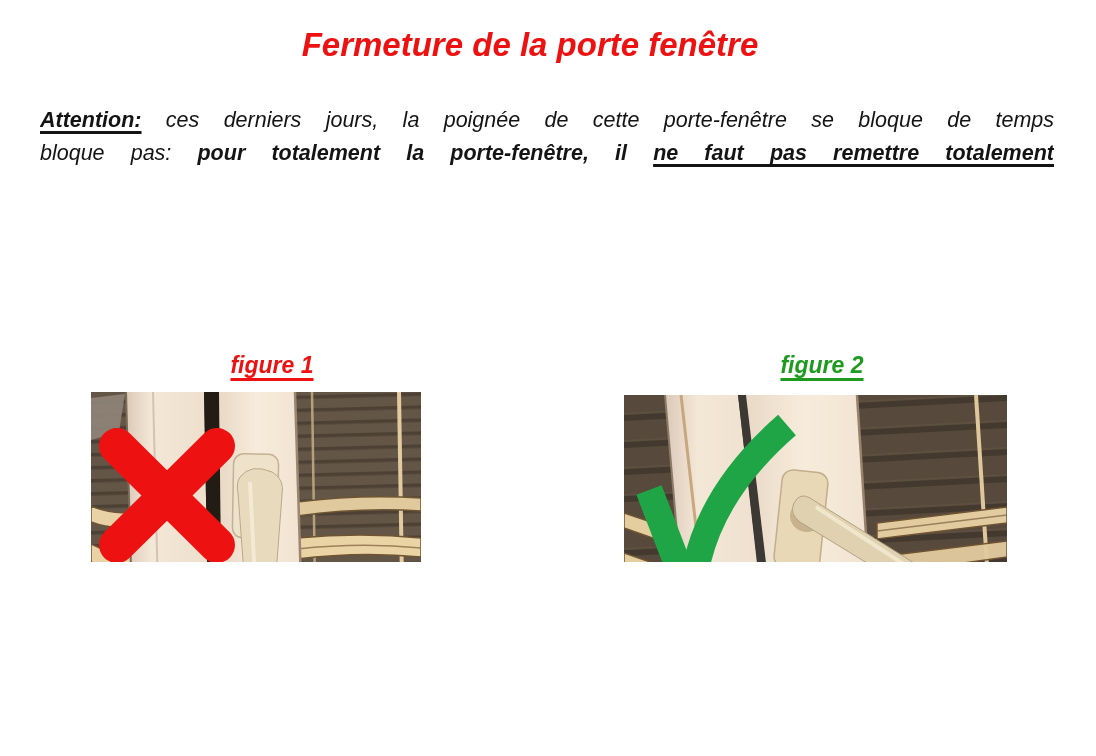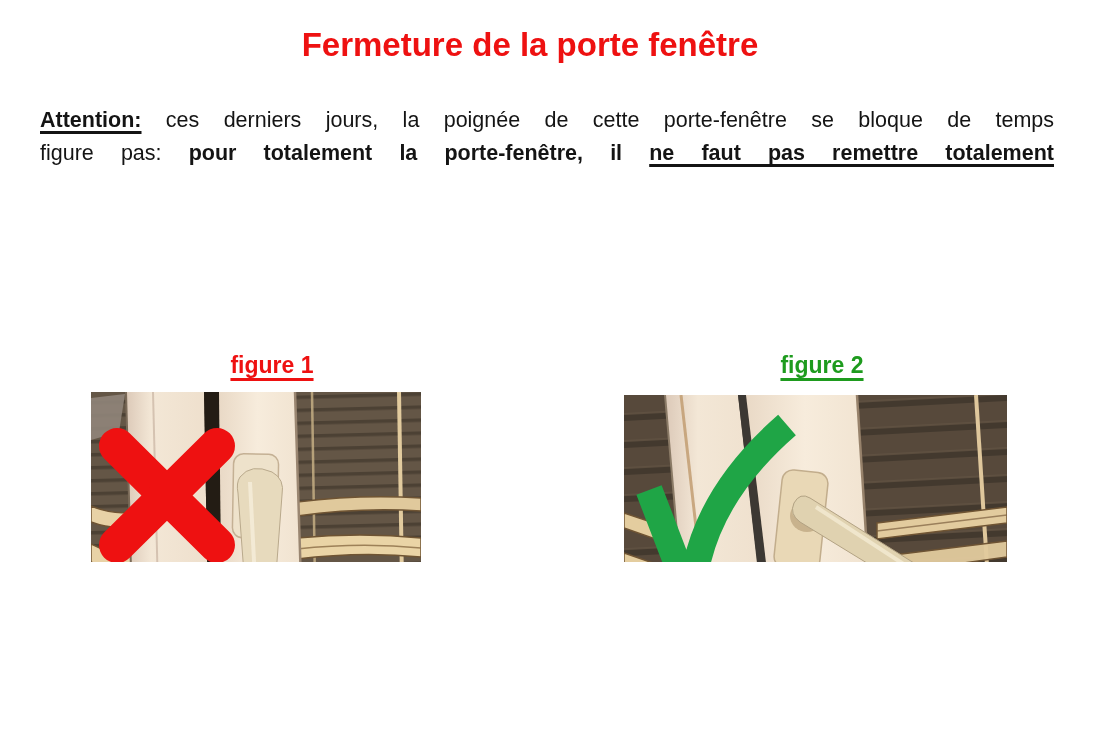--- a/index.html
+++ b/index.html
@@ -1,18 +1,18 @@
 <!DOCTYPE html>
 <html style="--red: #ee1111; --green-label: #1e9b1e; --green-check: #1fa546;"><head>
 <meta charset="utf-8">
 <style>
   html,body{margin:0;padding:0;background:#fff;}
   .page{
     position:relative; width:1096px; height:562px; background:#ffffff;
-    font-family:"Liberation Sans", sans-serif; overflow:hidden;
+    font-family:"Liberation Sans", sans-serif; overflow:hidden;font-style:italic;
   }
   .title{
     position:absolute; left:0; top:26px; width:1060px;
     text-align:center; font-size:33px; font-weight:bold; color:var(--red);
     letter-spacing:0px;
   }
   .paragraph{
     position:absolute; left:40px; top:104px; width:1014px;
     font-size:21.5px; line-height:33px; color:#141414;
   }
@@ -34,21 +34,21 @@
 </style>
 </head>
 <body>
 
 <div class="page">
 
   <div class="title">Fermeture de la porte fenêtre</div>
 
   <div class="paragraph" id="paragraph">
       <div class="para-line justify"><span class="b u">Attention:</span><span> ces derniers jours, la poignée de cette porte-fenêtre se bloque de temps</span></div>
-      <div class="para-line justify"><span>figure pas: </span><span class="b">pour totalement la porte-fenêtre, il </span><span class="b u">ne faut pas remettre totalement</span></div>
+      <div class="para-line justify"><span>bloque pas: </span><span class="b">pour totalement la porte-fenêtre, il </span><span class="b u">ne faut pas remettre totalement</span></div>
     </div>
 
   <div class="fig-label fig-label-1">figure 1</div>
   <div class="fig-label fig-label-2">figure 2</div>
 
   <div class="photo photo-1">
     <svg viewBox="0 0 330 318" width="330" height="318">
       <defs>
         <pattern id="slatsA" width="14" height="13" patternUnits="userSpaceOnUse" patternTransform="rotate(-1.5)">
           <rect y="9" width="14" height="3.5" fill="#2e2720" opacity="0.45"></rect>

